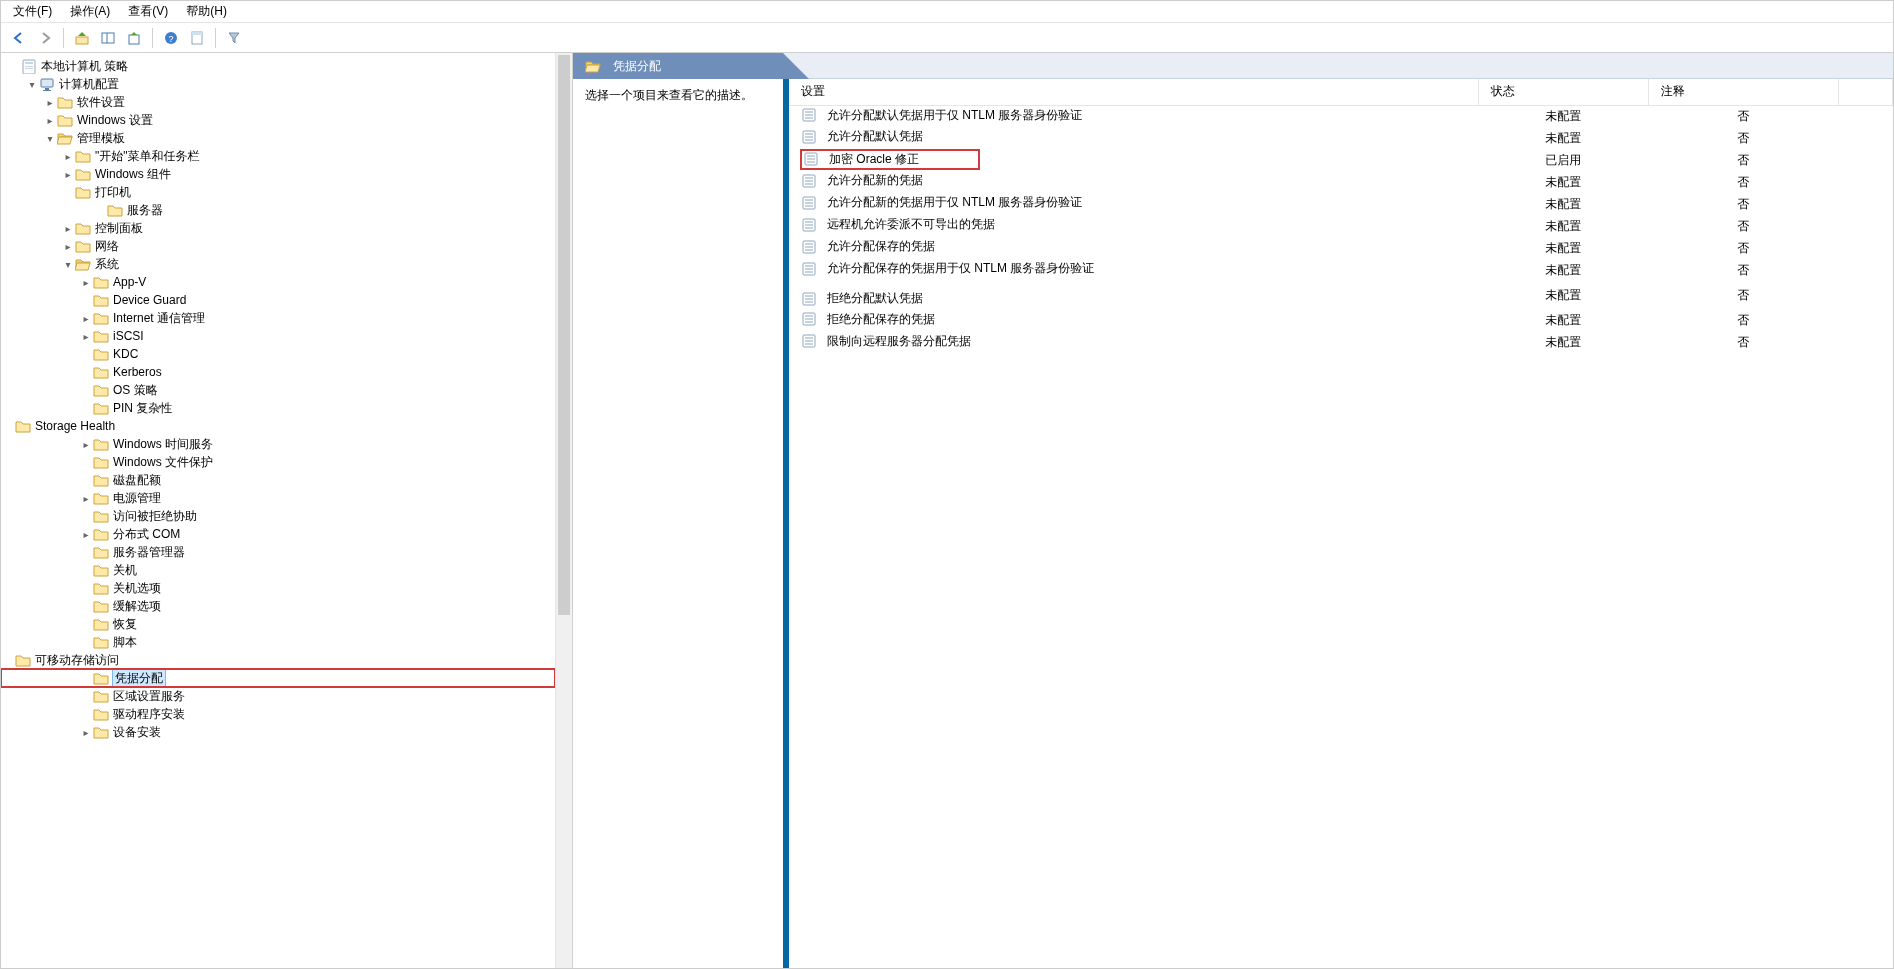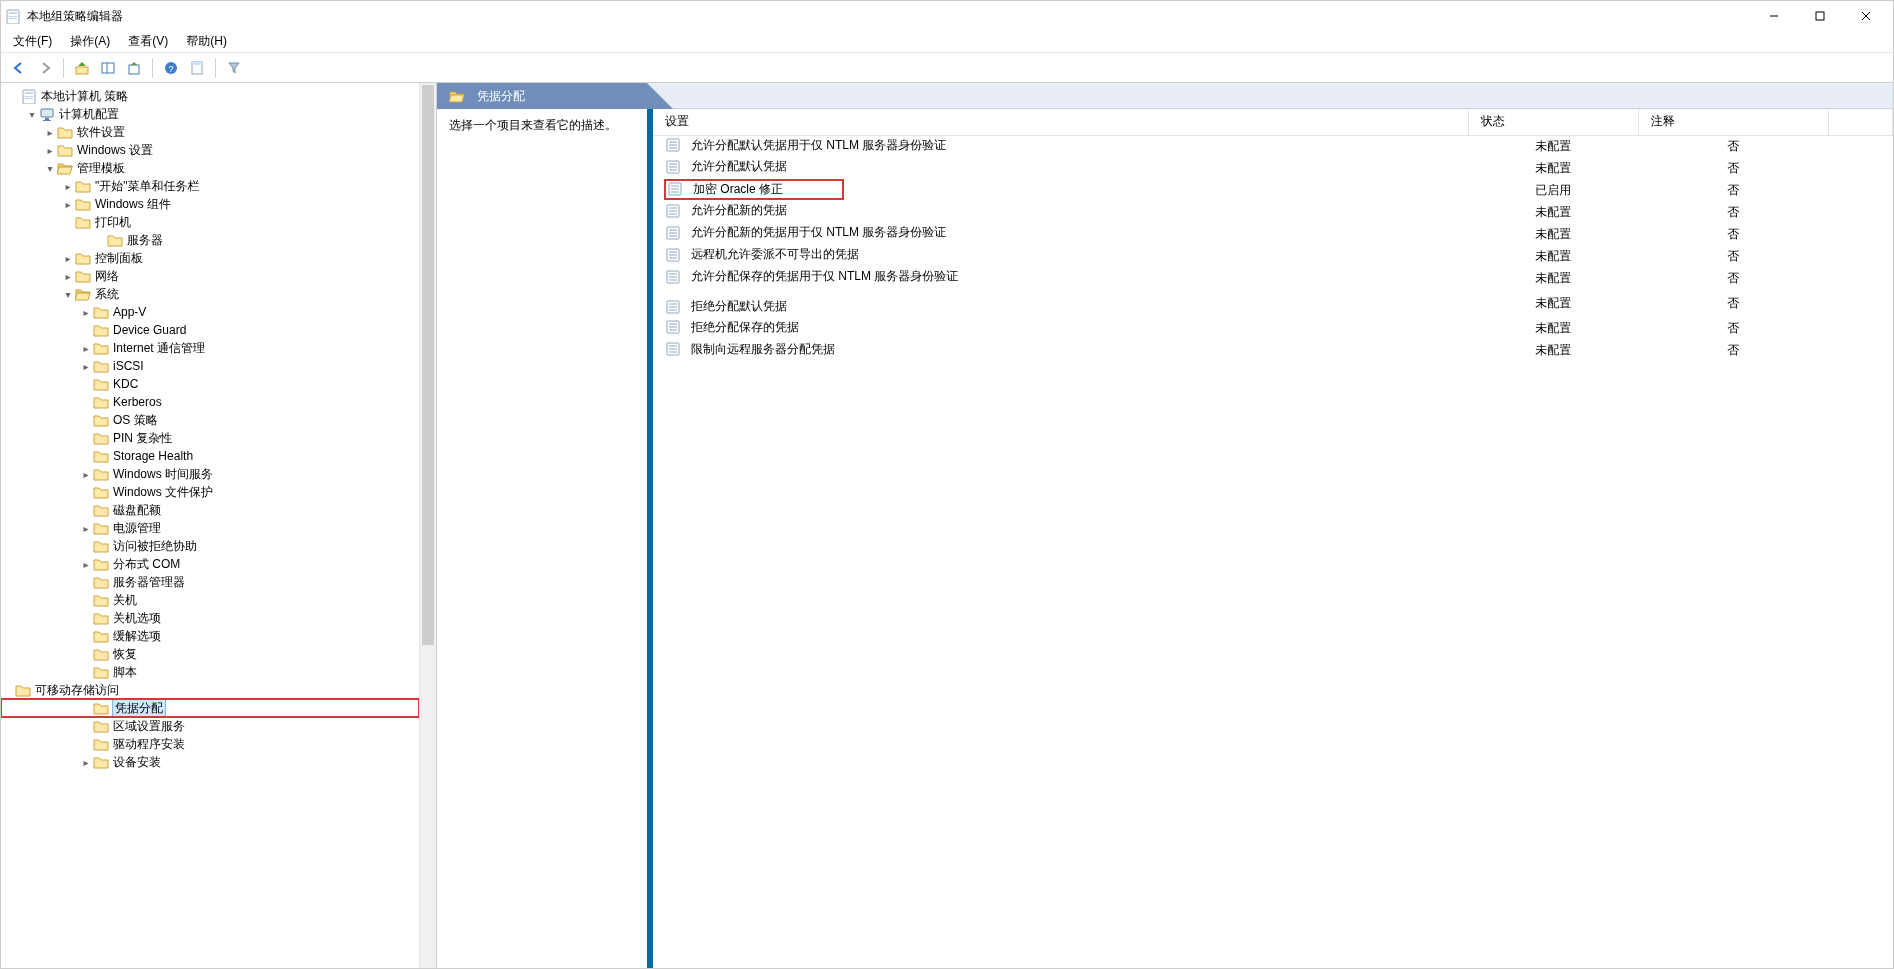--- a/index.html
+++ b/index.html
@@ -21,21 +21,21 @@
   .title-icon { width:16px; height:16px; }
   
   .menubar { height: 22px; display: flex; align-items: center; gap: 18px; padding: 0 12px; border-bottom: 1px solid #e5e5e5; }
   .menubar span { cursor: default; }
   
   .toolbar { height: 30px; display:flex; align-items:center; gap:2px; padding: 0 6px; border-bottom: 1px solid #d0d0d0; }
   .tbtn { width: 24px; height: 24px; display:flex; align-items:center; justify-content:center; border:1px solid transparent; }
   .tsep { width:1px; height:20px; background:#d0d0d0; margin:0 4px; }
   
   .body { flex:1; display:flex; min-height:0; }
-  .left-pane { width: 436px; display:flex; border-right:1px solid #d0d0d0; }
+  .left-pane { width: 572px; display:flex; border-right:1px solid #d0d0d0; }
   .tree-wrap { flex:1; overflow:auto; padding:4px 0; }
   .left-scrollbar { width:17px; background:#f0f0f0; position:relative; border-left:1px solid #e5e5e5;}
   .left-scrollbar .thumb { position:absolute; left:2px; right:2px; top:2px; height:560px; background:#cdcdcd; }
   .right-pane { flex:1; display:flex; flex-direction:column; }
   .right-header { height: 26px; display:flex; align-items:stretch; }
   .right-header-tab {
     background:#6f8fba; color:#fff; display:flex; align-items:center; gap:8px;
     padding:0 12px; position:relative; min-width:210px;
   }
   .right-header-tab::after{
@@ -120,49 +120,20 @@
         <rect x="3" y="2" width="10" height="3" fill="#cfe0f0"></rect>
       </g>
     <g id="svg-filter">
         <path d="M3 3 H13 L9 8 V13 L7 11 V8 Z" fill="#b8c8d8" stroke="#6f8fa8"></path>
       </g>
   </defs>
 </svg>
 
 <div class="window">
 
-  <div class="titlebar">
-    <div class="title-left">
-      <span class="title-icon">
-        <svg width="16" height="16">
-            <use href="#svg-gpo"></use>
-          </svg>
-      </span>
-      <span>本地组策略编辑器</span>
-    </div>
-    <div class="spacer"></div>
-    <div class="winctl">
-      <div class="btn">
-          <svg width="10" height="10">
-            <line x1="1" y1="5" x2="9" y2="5" stroke="#000"></line>
-          </svg>
-        </div>
-      <div class="btn">
-          <svg width="10" height="10">
-            <rect x="1" y="1" width="8" height="8" fill="none" stroke="#000"></rect>
-          </svg>
-        </div>
-      <div class="btn">
-          <svg width="10" height="10">
-            <line x1="1" y1="1" x2="9" y2="9" stroke="#000"></line>
-            <line x1="9" y1="1" x2="1" y2="9" stroke="#000"></line>
-          </svg>
-        </div>
-    </div>
-  </div>
 
   <div class="menubar">
     <span>文件(F)</span>
     <span>操作(A)</span>
     <span>查看(V)</span>
     <span>帮助(H)</span>
   </div>
 
   <div class="toolbar">
     <div class="tbtn">
@@ -429,21 +400,21 @@
                 <span class="toggle empty">•</span>
                 <span class="icon">
                   <svg width="16" height="16">
                     <use href="#svg-folder-closed"></use>
                   </svg>
                 </span>
                 <span class="label-text">PIN 复杂性</span>
               </div>
             </li>
             <li>
-              <div class="node" style="padding-left: 78px;">
+              <div class="node" style="">
                 <span class="toggle empty">•</span>
                 <span class="icon">
                   <svg width="16" height="16">
                     <use href="#svg-folder-closed"></use>
                   </svg>
                 </span>
                 <span class="label-text">Storage Health</span>
               </div>
             </li>
             <li>
@@ -745,20 +716,33 @@
                   <td class="col-comment">否</td>
                   <td></td>
                 </tr>
                 <tr>
                   <td><div class="setting-cell" style="display: inline-flex; padding: 0px;">
                       <span class="icon">
                         <svg width="16" height="16">
                           <use href="#svg-setting"></use>
                         </svg>
                       </span>
+                      <span>允许分配保存的凭据</span>
+                    </div></td>
+                  <td class="col-status">未配置</td>
+                  <td class="col-comment">否</td>
+                  <td></td>
+                </tr>
+                <tr>
+                  <td><div class="setting-cell" style="display: inline-flex; padding: 0px;">
+                      <span class="icon">
+                        <svg width="16" height="16">
+                          <use href="#svg-setting"></use>
+                        </svg>
+                      </span>
                       <span>允许分配保存的凭据用于仅 NTLM 服务器身份验证</span>
                     </div></td>
                   <td class="col-status">未配置</td>
                   <td class="col-comment">否</td>
                   <td></td>
                 </tr>
                 <tr>
                   <td><div class="setting-cell" style="display: inline-flex; padding: 0px; margin-top: 9px;">
                       <span class="icon">
                         <svg width="16" height="16">

